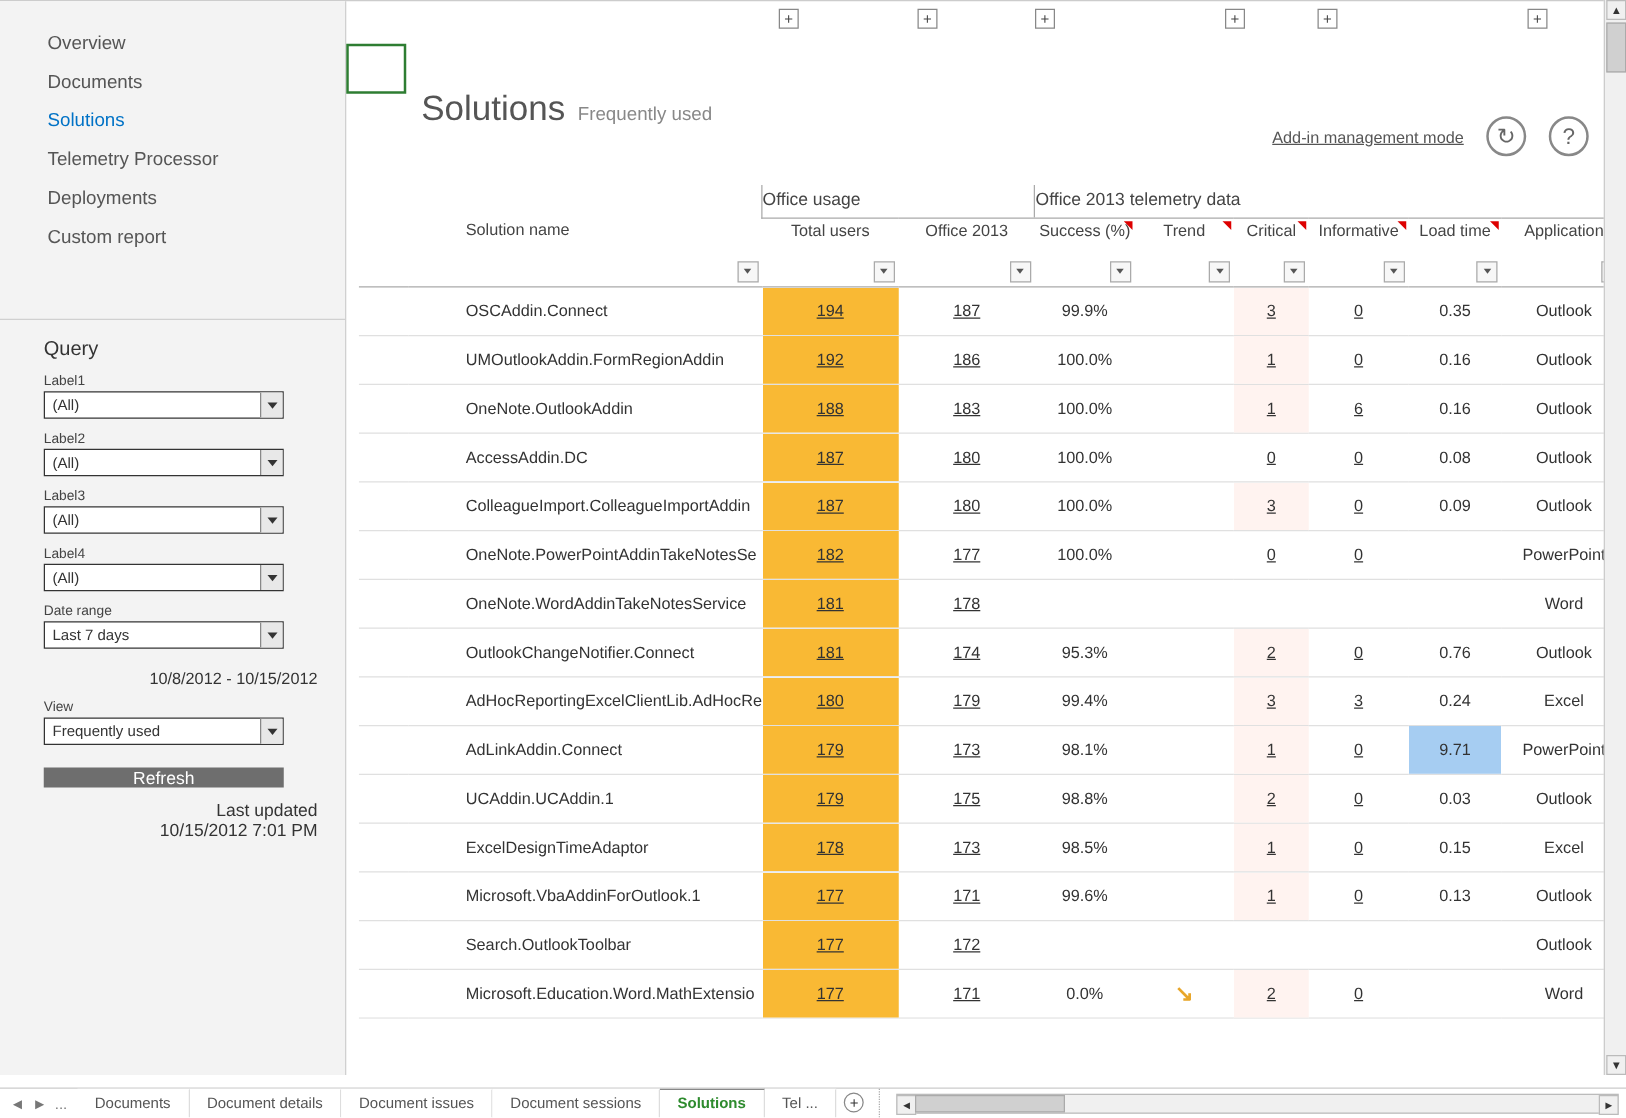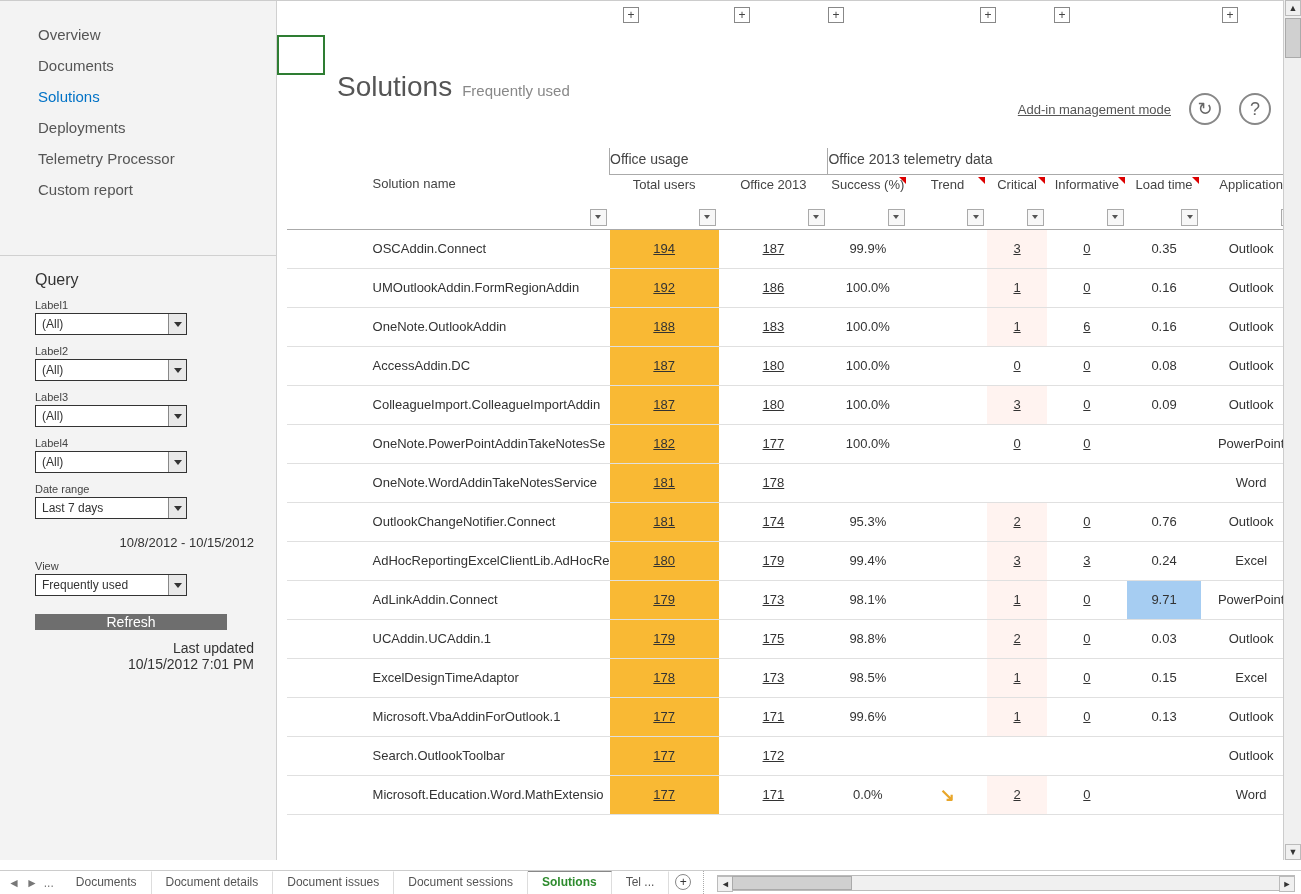--- a/index.html
+++ b/index.html
@@ -5,21 +5,21 @@
 * { box-sizing: border-box; margin: 0; padding: 0; }
 body { font-family: "Segoe UI", sans-serif; font-size: 13px; color: #333; background: #fff; width: 1301px; height: 894px; overflow: hidden; position: relative; }
 .main-container { display: flex; height: 860px; border-top: 1px solid #ccc; }
 .left-panel { width: 277px; background: #f3f3f3; display: flex; flex-direction: column; border-right: 1px solid #d0d0d0; }
 .nav-section { padding: 18px 0 10px 0; flex-shrink: 0; height: 255px; border-bottom: 1px solid #d0d0d0;}
 .nav-item { padding: 7px 0 7px 38px; font-size: 15px; color: #555; cursor: pointer; }
 .nav-item.selected { color: #0072c6; }
 .query-section { padding: 15px 20px 15px 35px; overflow-y: auto; }
 .query-title { font-size: 16px; color: #333; margin-bottom: 10px; }
 .field-label { font-size: 11px; color: #444; margin-top: 10px; margin-bottom: 2px; }
-.select-box { width: 152px; height: 22px; border: 1px solid #333; background: #fff; display: flex; align-items: center; padding: 0 6px; font-size: 12px; position: relative; }
+.select-box { width: 192px; height: 22px; border: 1px solid #333; background: #fff; display: flex; align-items: center; padding: 0 6px; font-size: 12px; position: relative; }
 .select-box .arrow-btn { position: absolute; right: 0; top: 0; width: 18px; height: 20px; background: #e8e8e8; border-left: 1px solid #888; display: flex; align-items: center; justify-content: center; }
 .select-box .arrow-btn::after { content: ""; border-left: 4px solid transparent; border-right: 4px solid transparent; border-top: 5px solid #333; }
 .date-range-text { font-size: 13px; text-align: right; margin-top: 16px; padding-right: 2px;}
 .refresh-btn { width: 192px; height: 16px; background: #6e6e6e; color: #fff; border: none; font-size: 14px; margin-top: 18px; cursor: pointer; }
 .last-updated-lbl { text-align: right; font-size: 14px; margin-top: 10px; padding-right: 2px;}
 .last-updated-val { text-align: right; font-size: 14px; padding-right: 2px;}
 .right-panel { flex: 1; position: relative; display: flex; flex-direction: column; padding-left: 10px; }
 .expand-row { height: 30px; position: relative; }
 .expand-btn { position: absolute; width: 16px; height: 16px; border: 1px solid #888; background: #fff; top: 6px; display: flex; align-items: center; justify-content: center; font-size: 12px; line-height: 1; cursor: pointer; color:#444;}
 .active-cell { position: absolute; left: 0px; top: 34px; width: 48px; height: 40px; border: 2px solid #2e7d32; background: #fff; }
@@ -68,22 +68,22 @@
 </style>
 </head>
 <body>
 
 <div class="main-container">
   <div class="left-panel">
     <div class="nav-section" id="nav-list">
         <div class="nav-item">Overview</div>
         <div class="nav-item">Documents</div>
         <div class="nav-item selected">Solutions</div>
+        <div class="nav-item">Telemetry Processor</div>
         <div class="nav-item">Deployments</div>
-        <div class="nav-item">Telemetry Processor</div>
         <div class="nav-item">Custom report</div>
       </div>
     <div class="query-section">
       <div class="query-title">Query</div>
       <div id="query-fields">
           <div class="field-label">Label1</div>
           <div class="select-box">
             <span>(All)</span>
             <div class="arrow-btn"></div>
           </div>

